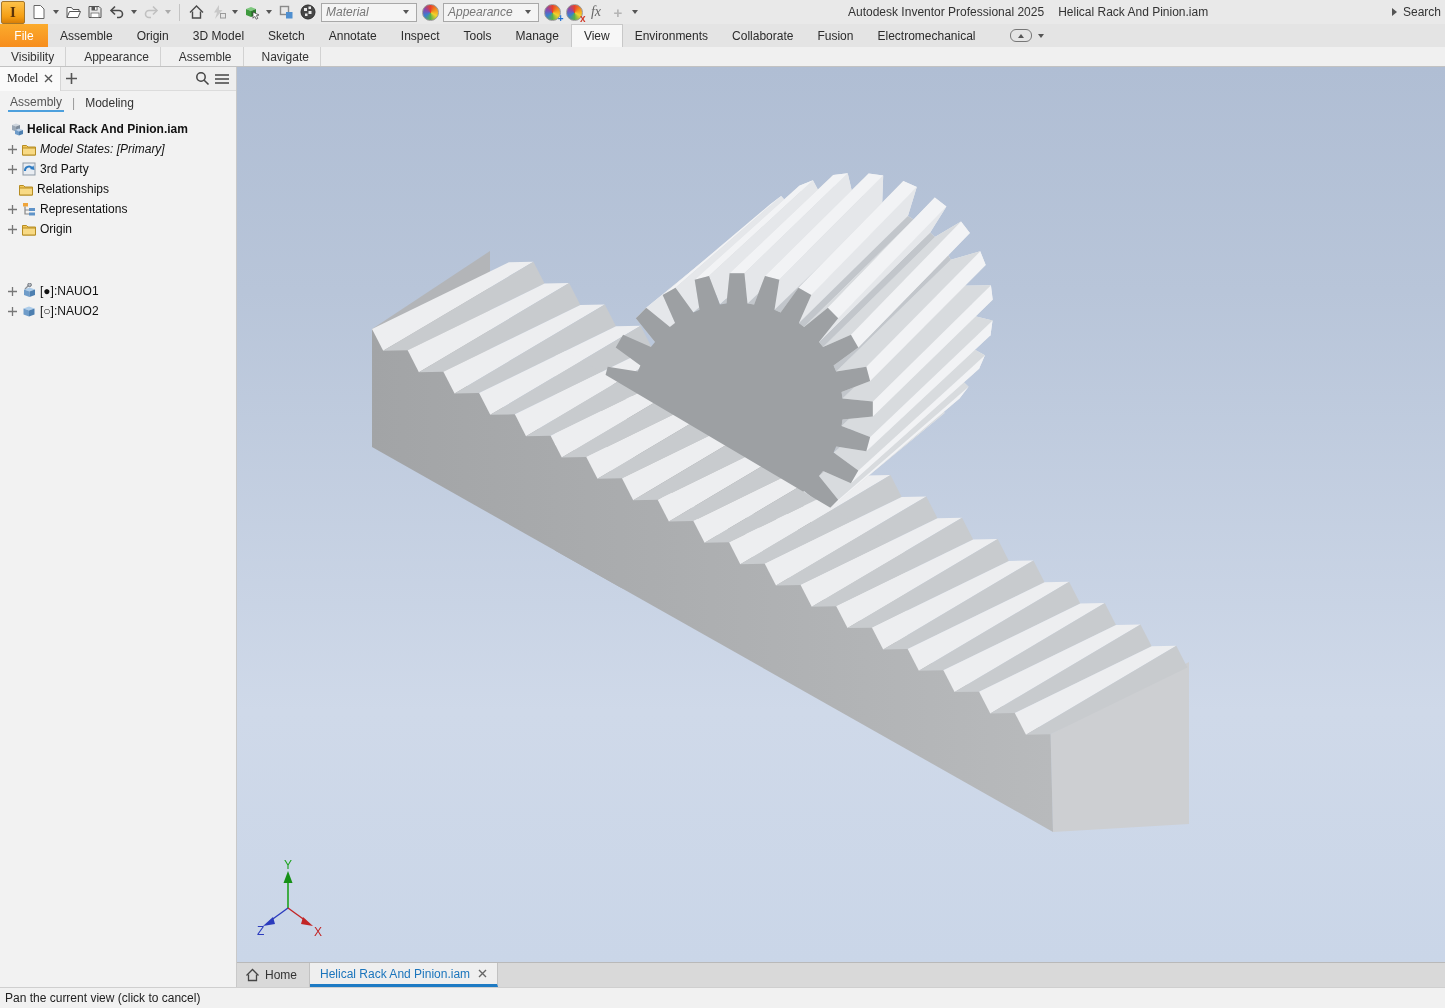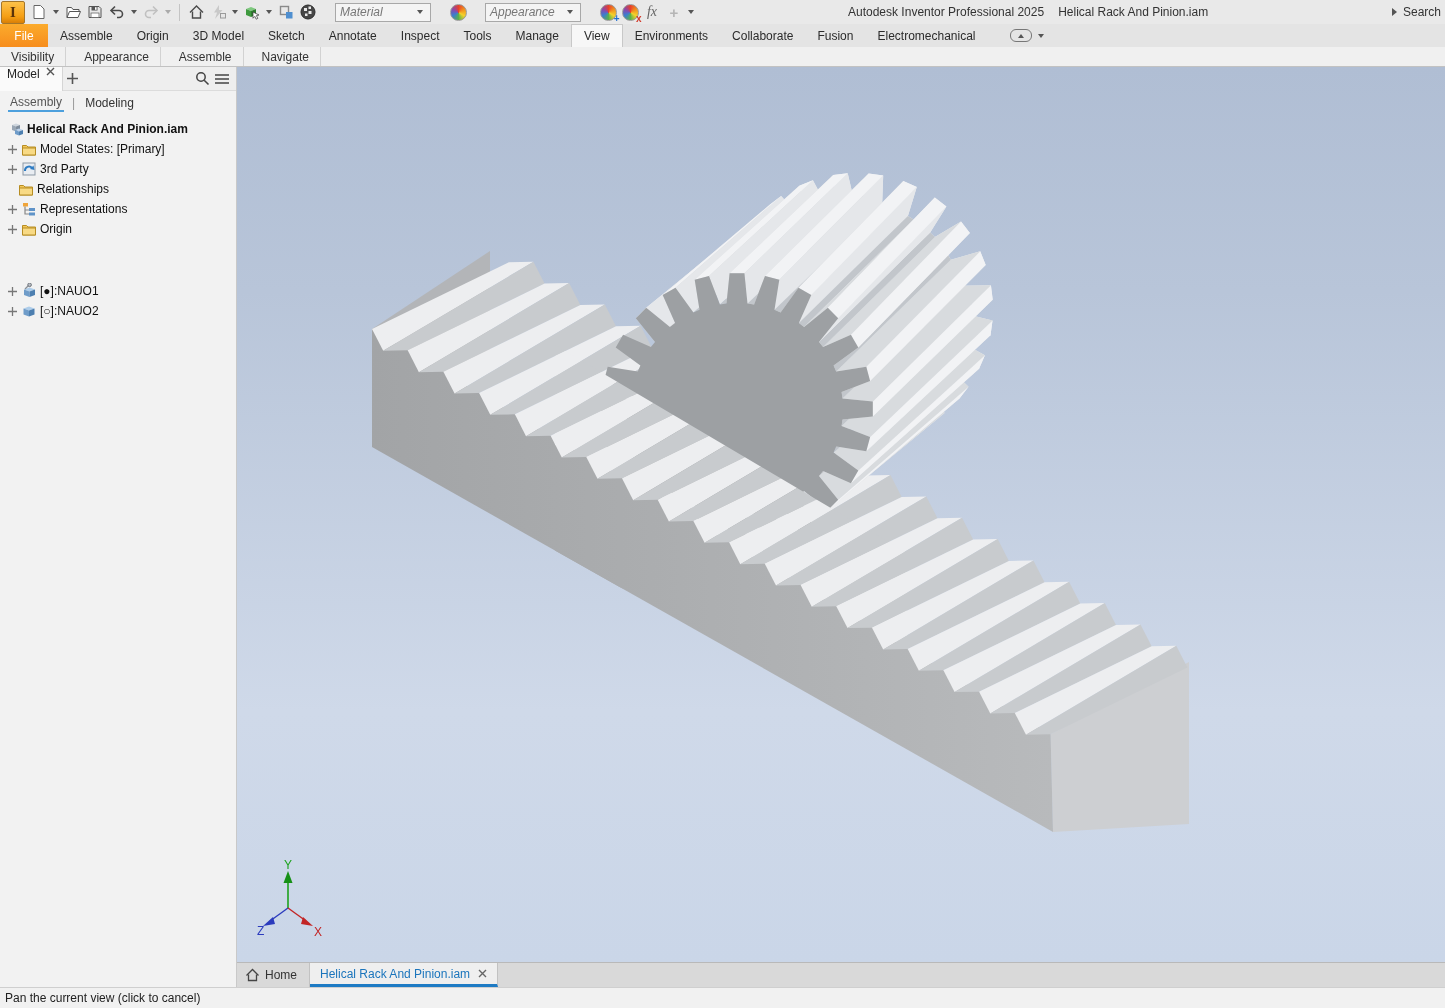--- a/index.html
+++ b/index.html
@@ -11,21 +11,21 @@
   .qat { display:flex; align-items:center; height:24px; }
   .qicon { width:22px; height:22px; display:flex; align-items:center; justify-content:center; cursor:default; }
   .qicon svg { display:block; }
   #inv-logo { width:24px; height:23px; margin:0 3px 0 1px; border-radius:2px;
     background:linear-gradient(180deg,#fdc24a 0%,#f59e13 70%,#d97f06 100%);
     border:1px solid #a4762a; color:#5a3209; font-family:"Liberation Serif",serif; font-weight:bold; font-size:15px;
     display:flex; align-items:center; justify-content:center; }
   .caret { width:0; height:0; border-left:3.5px solid transparent; border-right:3.5px solid transparent; border-top:4px solid #555; margin:0 3px; }
   .caret.dim { border-top-color:#aaa; }
   .qsep { width:1px; height:17px; background:#c4c4c4; margin:0 5px; }
-  .combo { height:19px; width:96px; background:#f4f4f4; border:1px solid #a8a8a8; display:flex; align-items:center; padding:0 4px; margin:0 16px; }
+  .combo { height:19px; width:96px; background:#f4f4f4; border:1px solid #a8a8a8; display:flex; align-items:center; padding:0 4px; margin:0 2px; }
   .combo .val { flex:1; font-style:italic; color:#777; font-size:12px; }
   .wheel { width:17px; height:17px; border-radius:50%; border:1px solid #999;
     background:conic-gradient(#e8402a,#f2901e,#f4d32b,#59b04a,#3a7fd0,#8a48ad,#e8402a); position:relative; }
   .badge { position:absolute; right:-4px; bottom:-4px; font-size:10px; font-weight:bold; line-height:10px; }
   .badge.add::after { content:"+"; color:#1f6fd0; }
   .badge.del::after { content:"x"; color:#d23a2a; }
   .fx::after { content:"fx"; font-family:"Liberation Serif",serif; font-style:italic; font-size:14px; color:#666; }
   .plusgray::after { content:"+"; font-size:15px; color:#b5b5b5; font-weight:bold; }
   .titles { position:absolute; left:848px; top:0; height:24px; display:flex; align-items:center; gap:14px; color:#333; }
   #search-area { position:absolute; right:4px; top:0; height:24px; display:flex; align-items:center; gap:6px; color:#333; }
@@ -40,21 +40,21 @@
   .pill { width:22px; height:13px; border:1px solid #777; border-radius:6px; display:flex; align-items:center; justify-content:center; }
   .tri-up { width:0; height:0; border-left:3.5px solid transparent; border-right:3.5px solid transparent; border-bottom:4px solid #555; }
 
   
   #panelrow { position:absolute; left:0; top:47px; width:1445px; height:20px; background:#f0f0f0; border-bottom:1px solid #c2c2c2; display:flex; align-items:center;gap:7px; }
   .plabel { padding:0 11px; color:#333; height:100%; display:flex; align-items:center; border-right:1px solid #d2d2d2; }
 
   
   #browser { position:absolute; left:0; top:67px; width:237px; height:920px; background:#f2f2f2; border-right:1px solid #c9c9c9; }
   #browser-header { height:24px; display:flex; align-items:center; border-bottom:1px solid #dcdcdc; background:#eeeeee; }
-  #model-tab { height:24px; display:flex; align-items:flex-start; gap:6px; padding:0 7px; background:#fafafa; border-right:1px solid #d5d5d5; }
+  #model-tab { height:24px; display:flex; align-items:center; gap:6px; padding:0 7px; background:#fafafa; border-right:1px solid #d5d5d5;font-family:Liberation Serif, serif; }
   .hicon { width:20px; height:20px; display:flex; align-items:center; justify-content:center; }
   #browser-header .spacer { flex:1; }
   #views { height:24px; display:flex; align-items:center; padding-left:8px; gap:8px; }
   #view-assembly { color:#555; border-bottom:2px solid #4da0dd; padding:1px 2px; }
   #view-sep { color:#999; }
   #view-modeling { color:#333; padding:1px 2px; }
   #tree { padding:4px 0 0 2px; }
   .trow { height:20px; display:flex; align-items:center; gap:3px; }
   .trow .exp { width:12px; display:flex; align-items:center; justify-content:center; }
   .trow .lbl { color:#111; white-space:nowrap; }
@@ -250,21 +250,21 @@
       <svg class="icon16" viewBox="0 0 16 16">
           <polygon points="4,4 8,2.5 12,4 8,5.5" fill="#cfd6de"></polygon>
           <polygon points="4,4 4,9 8,10.5 8,5.5" fill="#9aa7b5"></polygon>
           <polygon points="12,4 12,9 8,10.5 8,5.5" fill="#7e8c9c"></polygon>
           <polygon points="7,9 11,7.5 15,9 11,10.5" fill="#bcd2ea"></polygon>
           <polygon points="7,9 7,13 11,14.5 11,10.5" fill="#6f9cc9"></polygon>
           <polygon points="15,9 15,13 11,14.5 11,10.5" fill="#4d7fb0"></polygon>
         </svg>
       <span class="lbl">Helical Rack And Pinion.iam</span>
     </div>
-    <div class="trow" style="padding-left:4px;">
+    <div class="trow" style="padding-left:4px;font-style:italic;">
       <span class="exp">
           <svg width="9" height="9">
             <path d="M4.5 0 V9 M0 4.5 H9" stroke="#777" stroke-width="1.3"></path>
           </svg>
         </span>
       <svg class="icon16" viewBox="0 0 16 16">
           <path d="M1.5 4.5 h4 l1.5 1.5 h7.5 v8 h-13z" fill="#f3c85a" stroke="#b78d22"></path>
           <path d="M1.5 7 h13 v7 h-13z" fill="#f8da85" stroke="#b78d22"></path>
         </svg>
       <span class="lbl">Model States: [Primary]</span>

